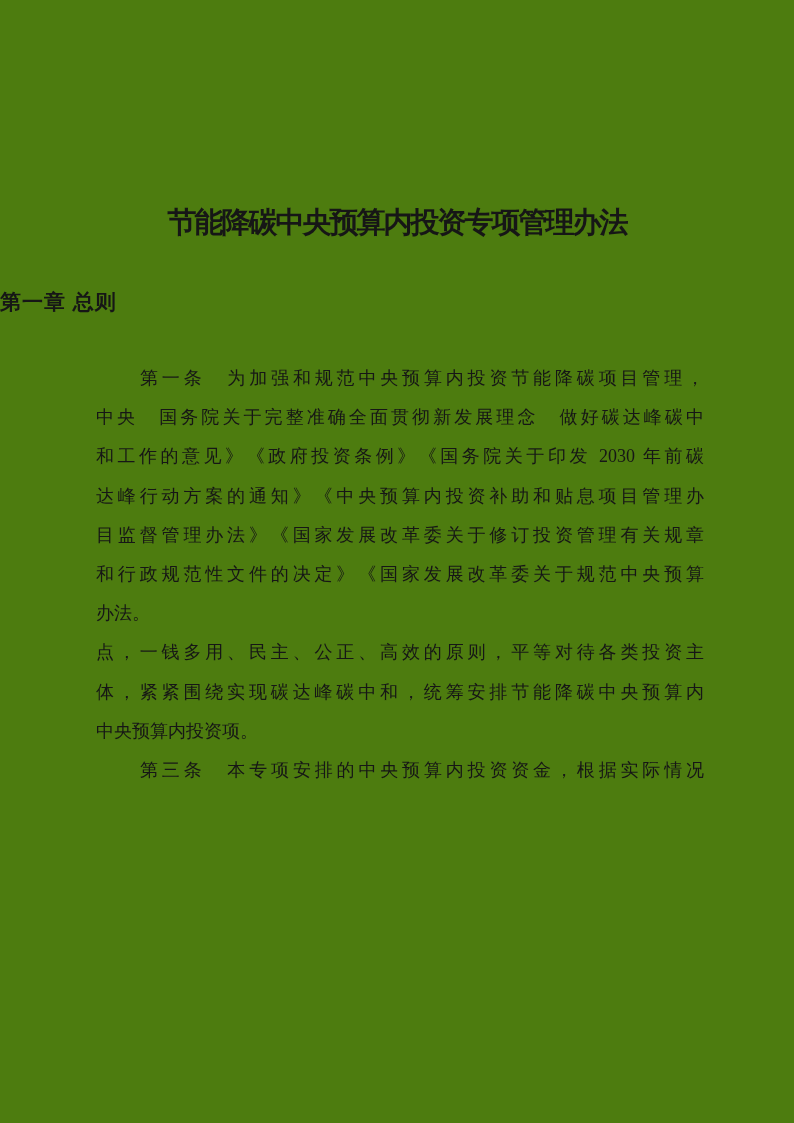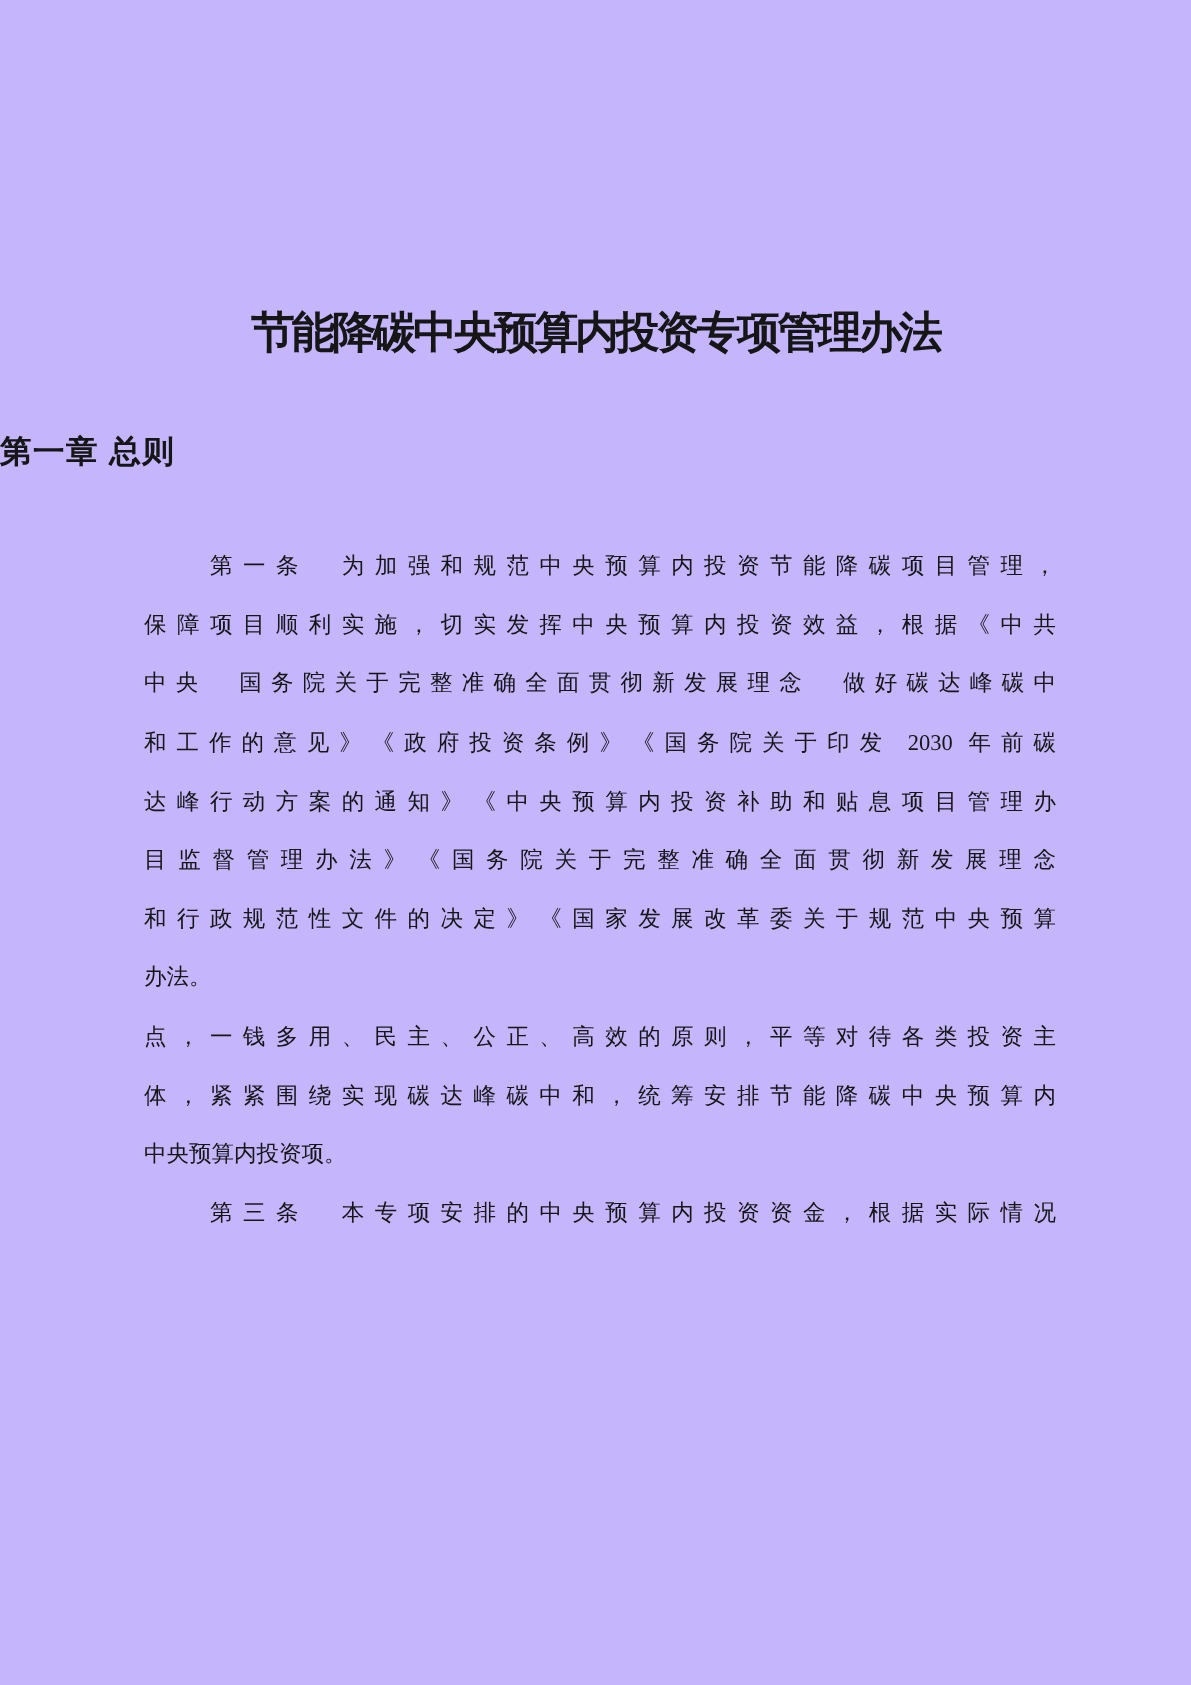--- a/index.html
+++ b/index.html
@@ -6,21 +6,21 @@
   html, body {
     margin: 0;
     padding: 0;
     background: #e8e8e8;
   }
   .page {
     position: relative;
     width: 794px;
     height: 1123px;
     margin: 0 auto;
-    background: #c4b5fd;
+    background: #4d7c0f;
     overflow: hidden;
     color: #161616;
     font-family: "Liberation Serif", "DejaVu Serif", serif;
   }
   .doc-title {
     position: absolute;
     top: 202px;
     left: 0;
     right: 0;
     text-align: center;
@@ -50,21 +50,21 @@
     top: 359px;
     width: 608px;
   }
   .para {
     margin: 0;
     padding: 0;
   }
   .line {
     height: 39.2px;
     line-height: 39.2px;
-    font-size: 15px;
+    font-size: 18px;
     text-align: justify;
     text-align-last: justify;
     overflow: hidden;
     white-space: nowrap;
   }
   .line.first {
     text-indent: 44px;
   }
   .line.last {
     text-align-last: left;
@@ -74,25 +74,24 @@
 <body>
 
 <div class="page">
   <div class="doc-title">节能降碳中央预算内投资专项管理办法</div>
 
   <div class="chapter-heading">第一章 总则</div>
 
   <div class="body-text" id="body-text">
       <div class="para">
         <div class="line first">第一条　为加强和规范中央预算内投资节能降碳项目管理，</div>
-        <div class="line">保障项目顺利实施，切实发挥中央预算内投资效益，根据《中共</div>
         <div class="line">中央　国务院关于完整准确全面贯彻新发展理念　做好碳达峰碳中</div>
         <div class="line">和工作的意见》《政府投资条例》《国务院关于印发 2030 年前碳</div>
         <div class="line">达峰行动方案的通知》《中央预算内投资补助和贴息项目管理办</div>
-        <div class="line">目监督管理办法》《国务院关于完整准确全面贯彻新发展理念</div>
+        <div class="line">目监督管理办法》《国家发展改革委关于修订投资管理有关规章</div>
         <div class="line">和行政规范性文件的决定》《国家发展改革委关于规范中央预算</div>
         <div class="line last">办法。</div>
       </div>
       <div class="para">
         <div class="line">点，一钱多用、民主、公正、高效的原则，平等对待各类投资主</div>
         <div class="line">体，紧紧围绕实现碳达峰碳中和，统筹安排节能降碳中央预算内</div>
         <div class="line last">中央预算内投资项。</div>
       </div>
       <div class="para">
         <div class="line first">第三条　本专项安排的中央预算内投资资金，根据实际情况</div>

